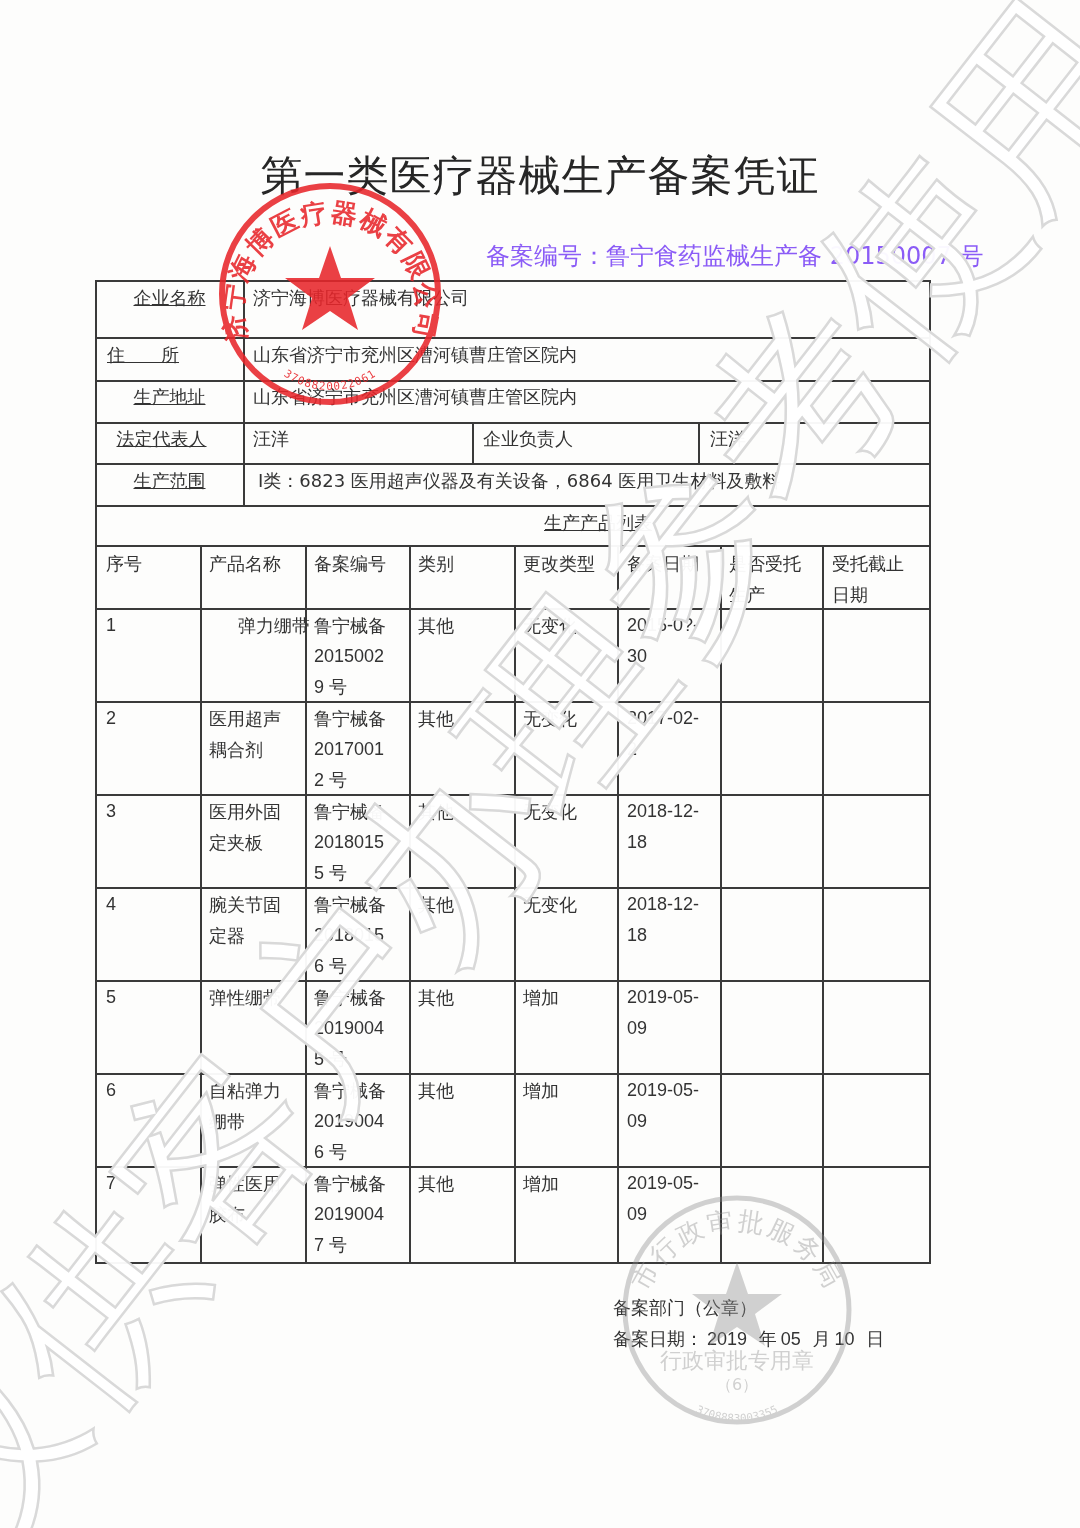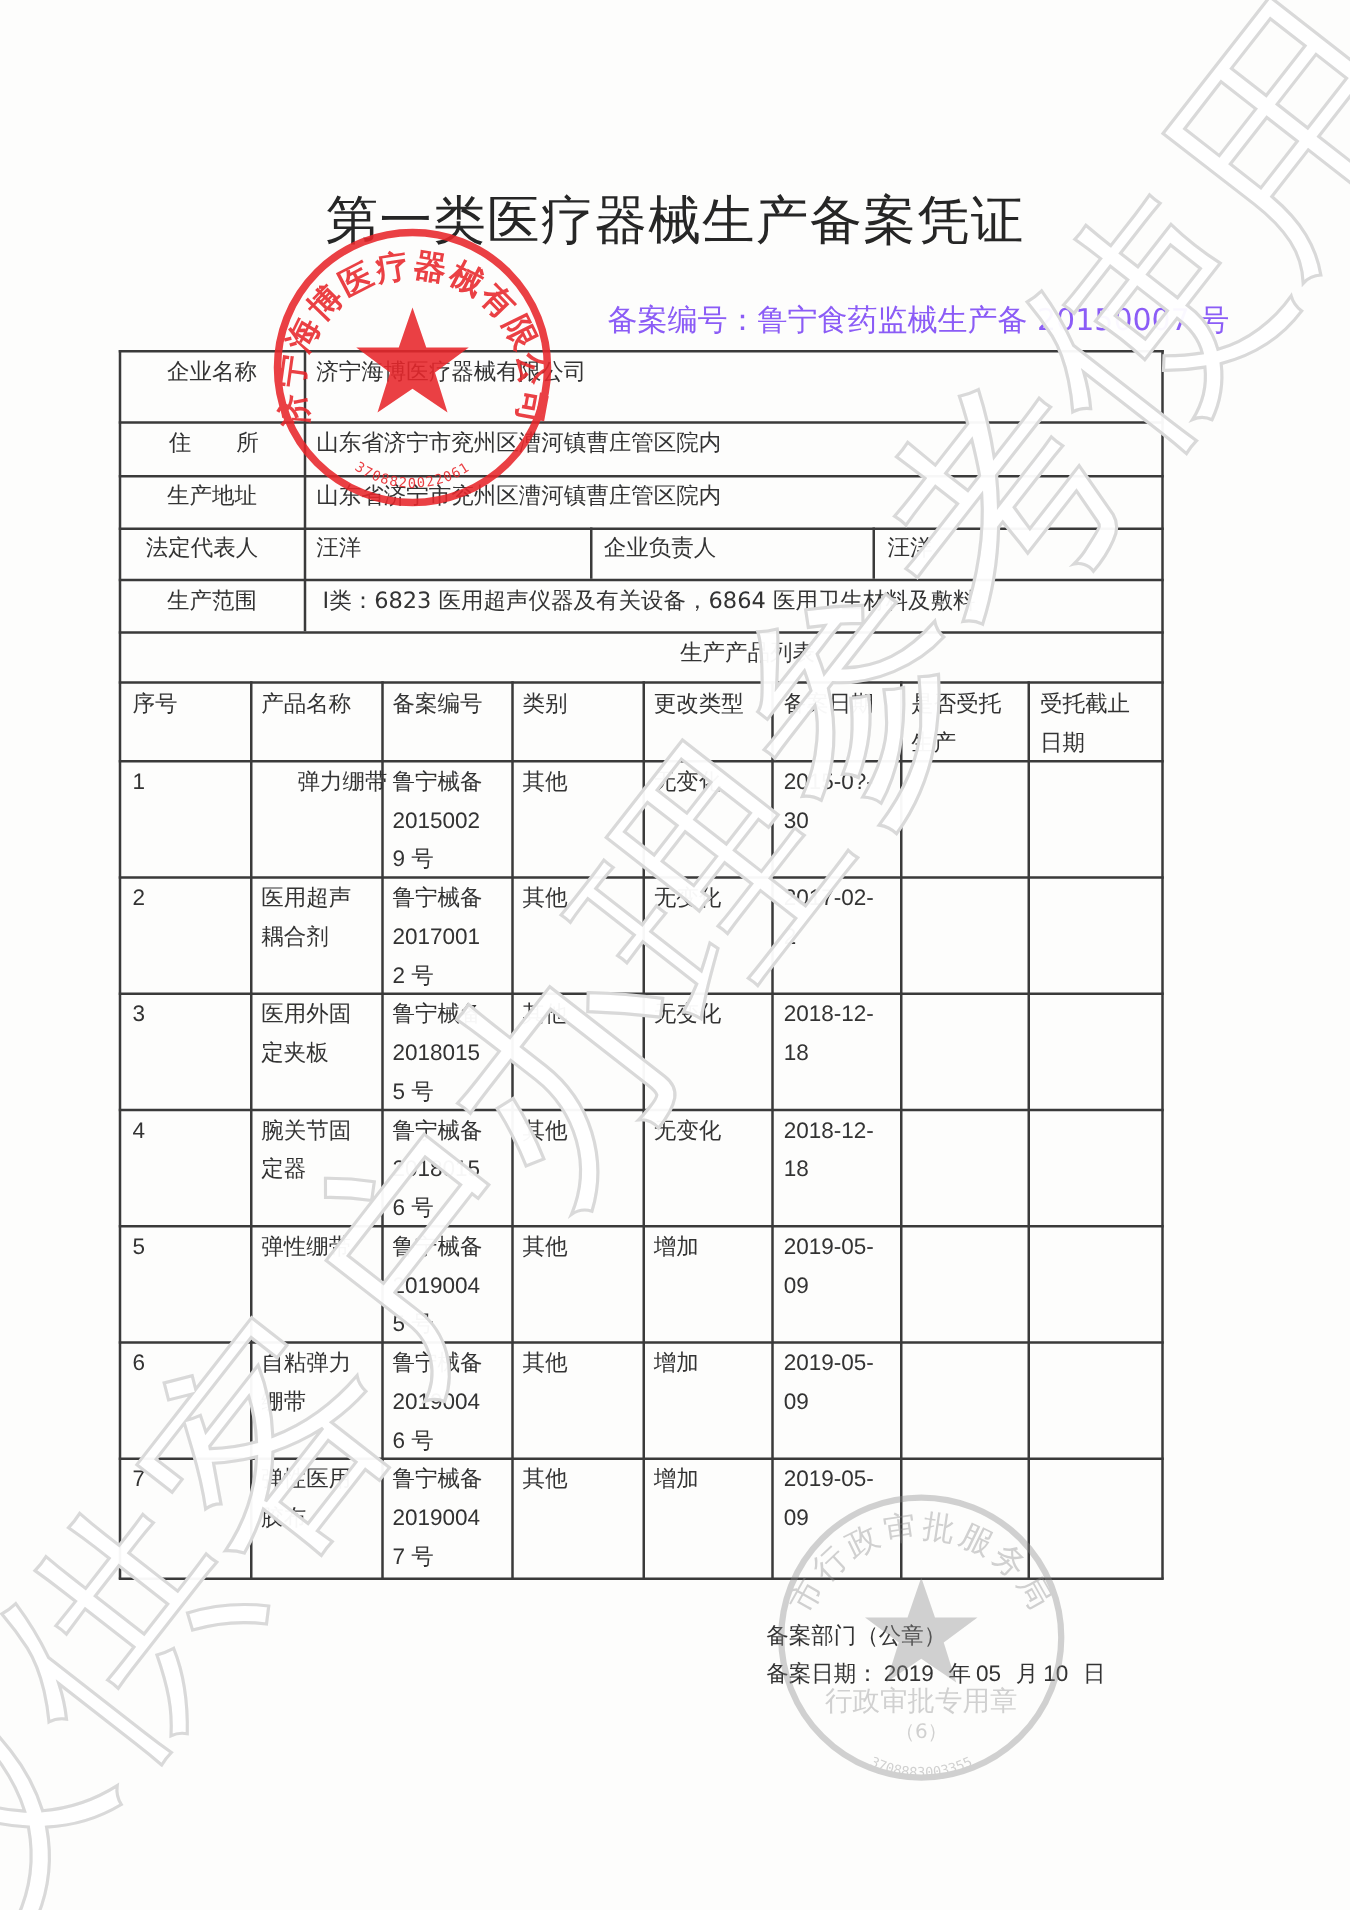--- a/index.html
+++ b/index.html
@@ -13,21 +13,21 @@
     font-family:"DejaVu Sans", "Liberation Sans", sans-serif; color:#262626; font-weight:normal;
   }
   #filing-no {
     left:486px; top:240px; font-size:24px; color:#8b5cf6;
     font-family:"DejaVu Sans", "Liberation Sans", sans-serif;
   }
   .line-h { position:absolute; height:1.6px; background:#3a3a3a; }
   .line-v { position:absolute; width:1.6px; background:#3a3a3a; }
   .cell { position:absolute; font-size:18px; line-height:31px; color:#333;
           font-family:"DejaVu Sans", "Liberation Sans", sans-serif; }
-  .lbl { text-align:center; }
+  .lbl { text-align:center;text-decoration:underline; }
   .num { font-family:"Liberation Sans", "DejaVu Sans", sans-serif; }
   #footer-dept, #footer-date { font-size:18px; color:#333; font-family:"DejaVu Sans","Liberation Sans",sans-serif; }
 
   
   #company-stamp { left:210px; top:178px; width:240px; height:232px; opacity:0.88; }
   #gov-stamp { left:612px; top:1190px; width:250px; height:240px; opacity:0.38; }
 
   
   #watermark { left:0; top:0; width:1080px; height:1528px; pointer-events:none; }
 </style>
@@ -67,21 +67,21 @@
   <div class="line-v" style="left:305px;top:545px;height:718px"></div>
   <div class="line-v" style="left:409px;top:545px;height:718px"></div>
   <div class="line-v" style="left:514px;top:545px;height:718px"></div>
   <div class="line-v" style="left:617px;top:545px;height:718px"></div>
   <div class="line-v" style="left:720px;top:545px;height:718px"></div>
   <div class="line-v" style="left:822px;top:545px;height:718px"></div>
 
   <div class="cell lbl" style="left:96px;width:147px;top:282px">企业名称</div>
   <div class="cell" style="left:253px;top:282px">济宁海博医疗器械有限公司</div>
 
-  <div class="cell lbl" style="left:112px;width:118px;top:339px">住　　所</div>
+  <div class="cell lbl" style="left:84px;width:118px;top:339px">住　　所</div>
   <div class="cell" style="left:253px;top:339px">山东省济宁市兖州区漕河镇曹庄管区院内</div>
 
   <div class="cell lbl" style="left:96px;width:147px;top:381px">生产地址</div>
   <div class="cell" style="left:253px;top:381px">山东省济宁市兖州区漕河镇曹庄管区院内</div>
 
   <div class="cell lbl" style="left:96px;width:131px;top:423px">法定代表人</div>
   <div class="cell" style="left:253px;top:423px">汪洋</div>
   <div class="cell" style="left:483px;top:423px">企业负责人</div>
   <div class="cell" style="left:710px;top:423px">汪洋</div>
 

